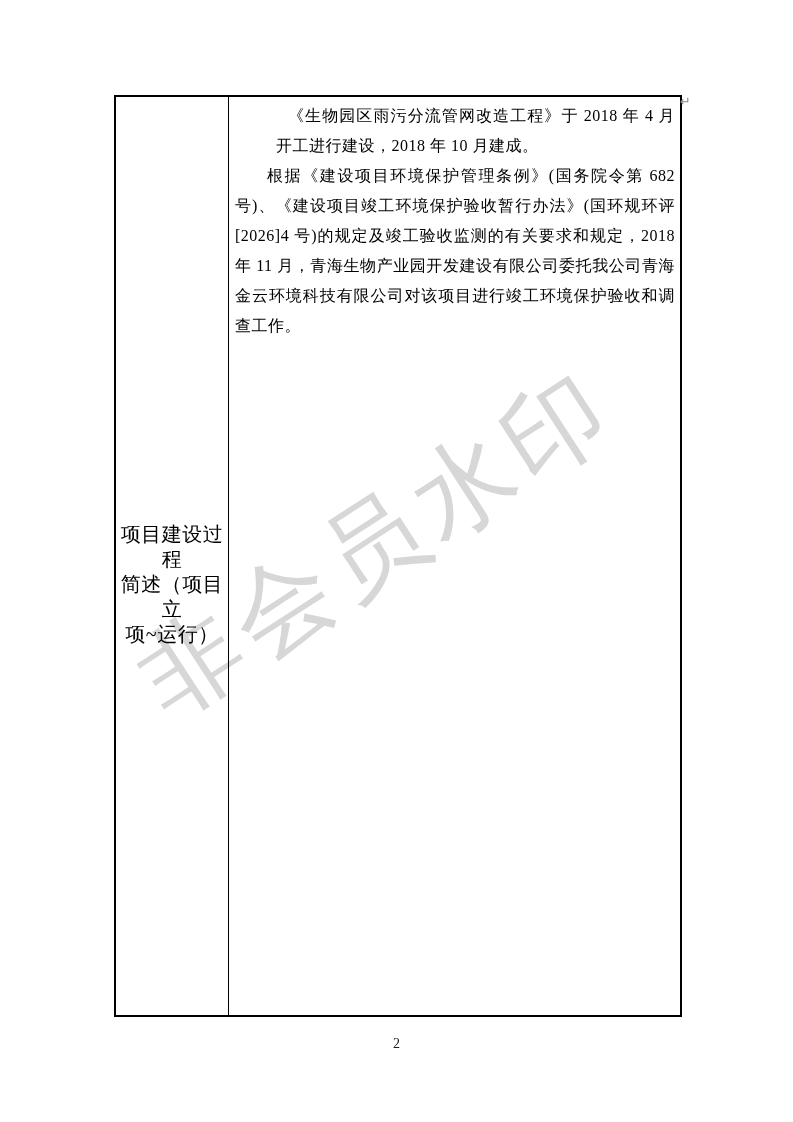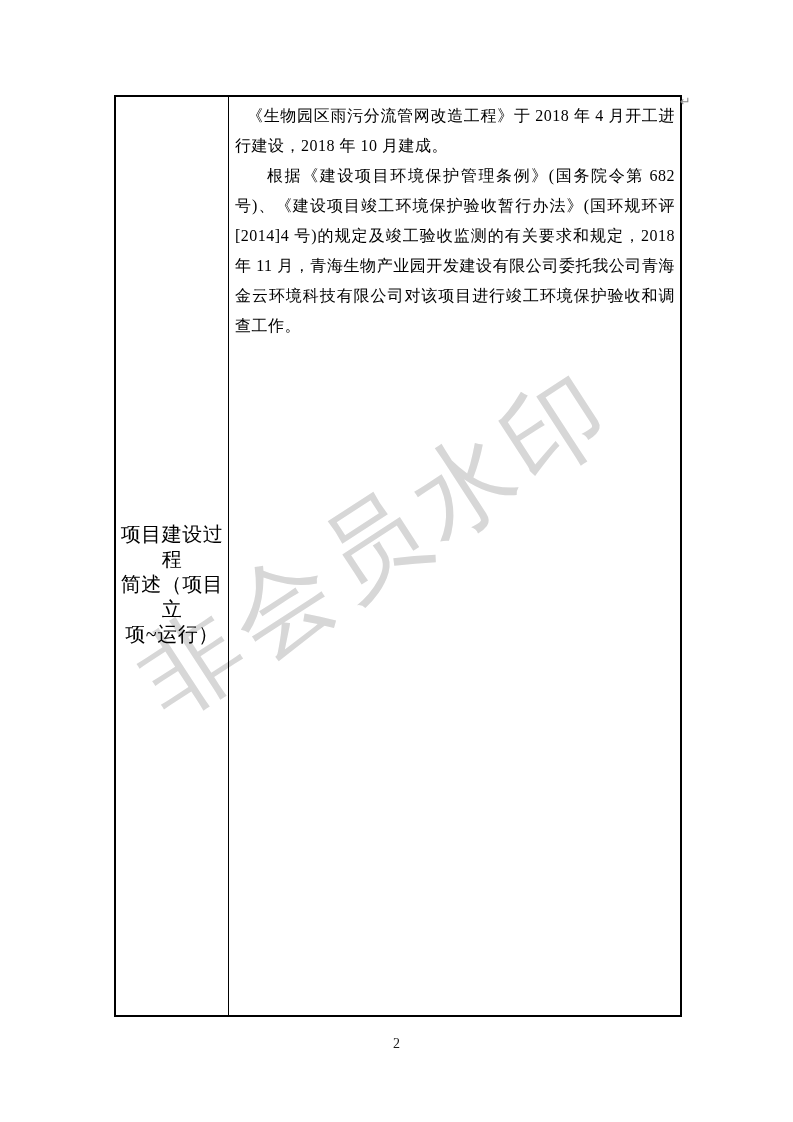--- a/index.html
+++ b/index.html
@@ -52,21 +52,21 @@
     flex:1;
     box-sizing:border-box;
     padding:4px 5px 0 6px;
     font-size:16px;
     line-height:30px;
     letter-spacing:0.5px;
     text-align:justify;
     text-justify:inter-ideograph;
   }
   .cell-content p{margin:0;text-indent:2em;}
-  .cell-content p.first{text-indent:0.75em;}
+  .cell-content p.first{text-indent:0.75em;margin-left:41px;}
   .para-mark{
     position:absolute;
     left:680px;top:94px;
     font-size:13px;
     color:#8a8a8a;
     z-index:2;
     font-family:"DejaVu Sans",sans-serif;
   }
   .page-number{
     position:absolute;
@@ -88,19 +88,19 @@
   <span class="para-mark">↵</span>
 
   <div class="doc-table">
     <div class="cell-label">
       <div class="label-text">项目建设过程
 简述（项目立
 项~运行）</div>
     </div>
     <div class="cell-content">
       <p class="first">《生物园区雨污分流管网改造工程》于 2018 年 4 月开工进行建设，2018 年 10 月建成。</p>
-      <p>根据《建设项目环境保护管理条例》(国务院令第 682 号)、《建设项目竣工环境保护验收暂行办法》(国环规环评[2014]4 号)的规定及竣工验收监测的有关要求和规定，2018 年 11 月，青海生物产业园开发建设有限公司委托我公司青海金云环境科技有限公司对该项目进行竣工环境保护验收和调查工作。</p>
+      <p>根据《建设项目环境保护管理条例》(国务院令第 682 号)、《建设项目竣工环境保护验收暂行办法》(国环规环评[2026]4 号)的规定及竣工验收监测的有关要求和规定，2018 年 11 月，青海生物产业园开发建设有限公司委托我公司青海金云环境科技有限公司对该项目进行竣工环境保护验收和调查工作。</p>
     </div>
   </div>
 
   <div class="page-number">2</div>
 
 </div>
 
 </body></html>

